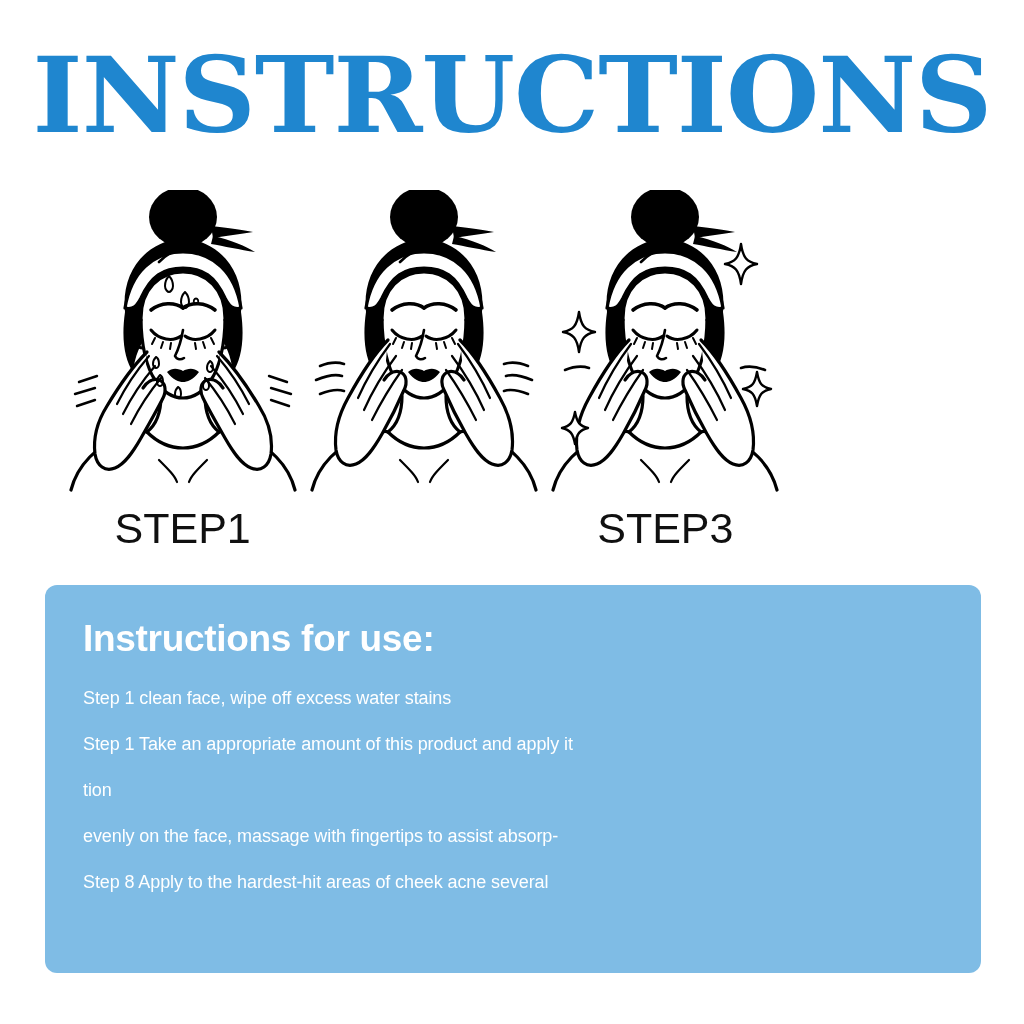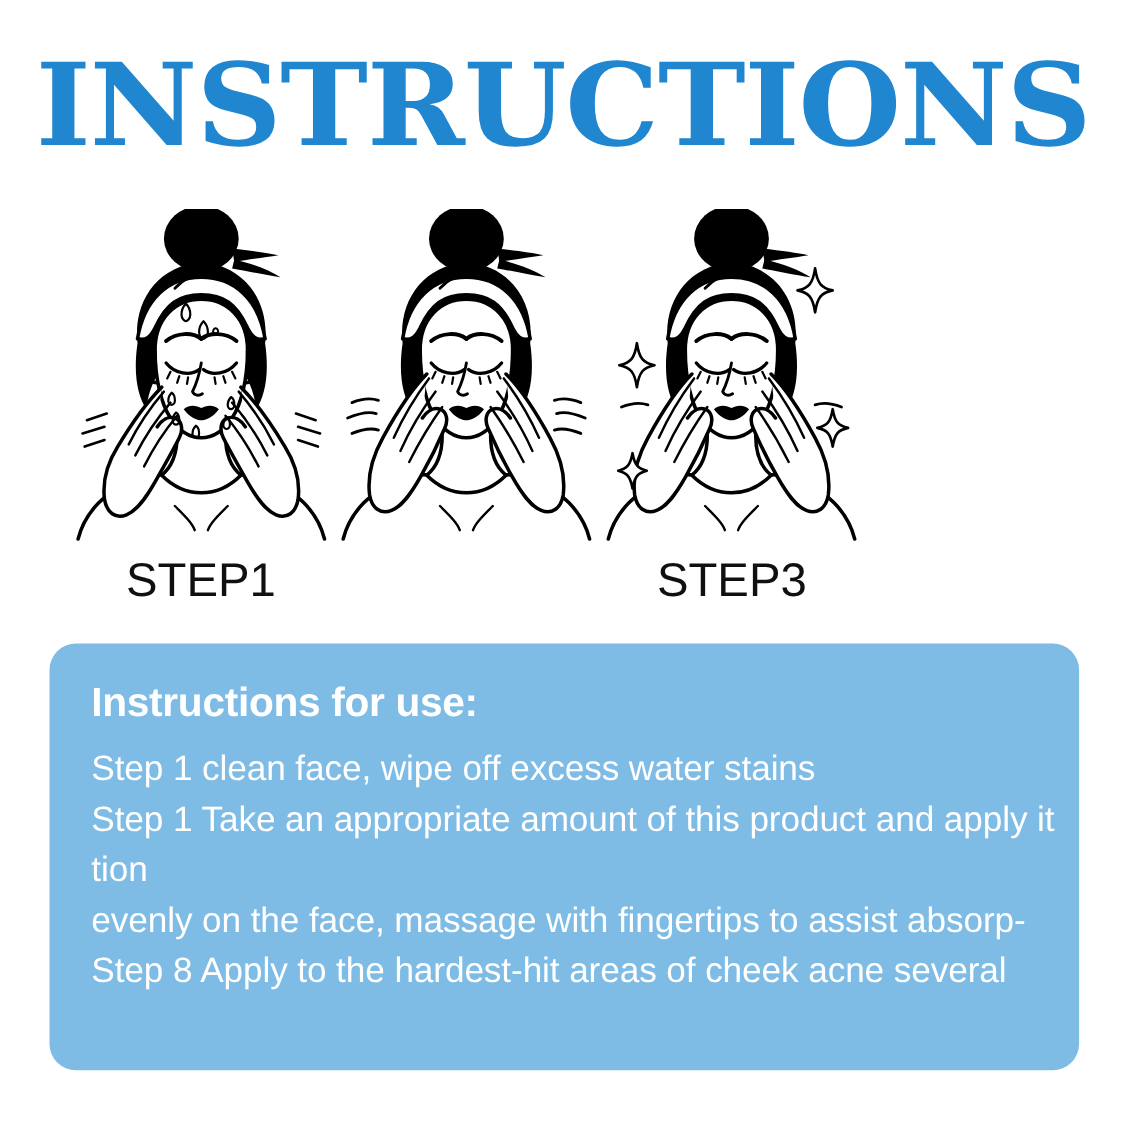--- a/index.html
+++ b/index.html
@@ -71,39 +71,39 @@
   }
 
   
   #instruction-panel {
     position: absolute;
     left: 45px;
     top: 585px;
     width: 936px;
     height: 388px;
     background: #7fbce5;
-    border-radius: 24px;
+    border-radius: 12px;
     box-sizing: border-box;
     padding: 32px 40px 0 38px;
   }
   #panel-heading {
     color: #ffffff;
     font-family: "Liberation Sans", sans-serif;
     font-weight: bold;
     font-size: 37px;
     line-height: 44px;
     letter-spacing: -0.3px;
     margin: 0 0 14px 0;
     white-space: nowrap;
   }
   .panel-line {
     color: #ffffff;
     font-family: "Liberation Sans", sans-serif;
     font-weight: 400;
-    font-size: 32px;
+    font-size: 18px;
     line-height: 46px;
     letter-spacing: -0.1px;
     white-space: nowrap;
   }
 </style>
 </head>
 <body>
 
 <div id="page-title">INSTRUCTIONS</div>
 

